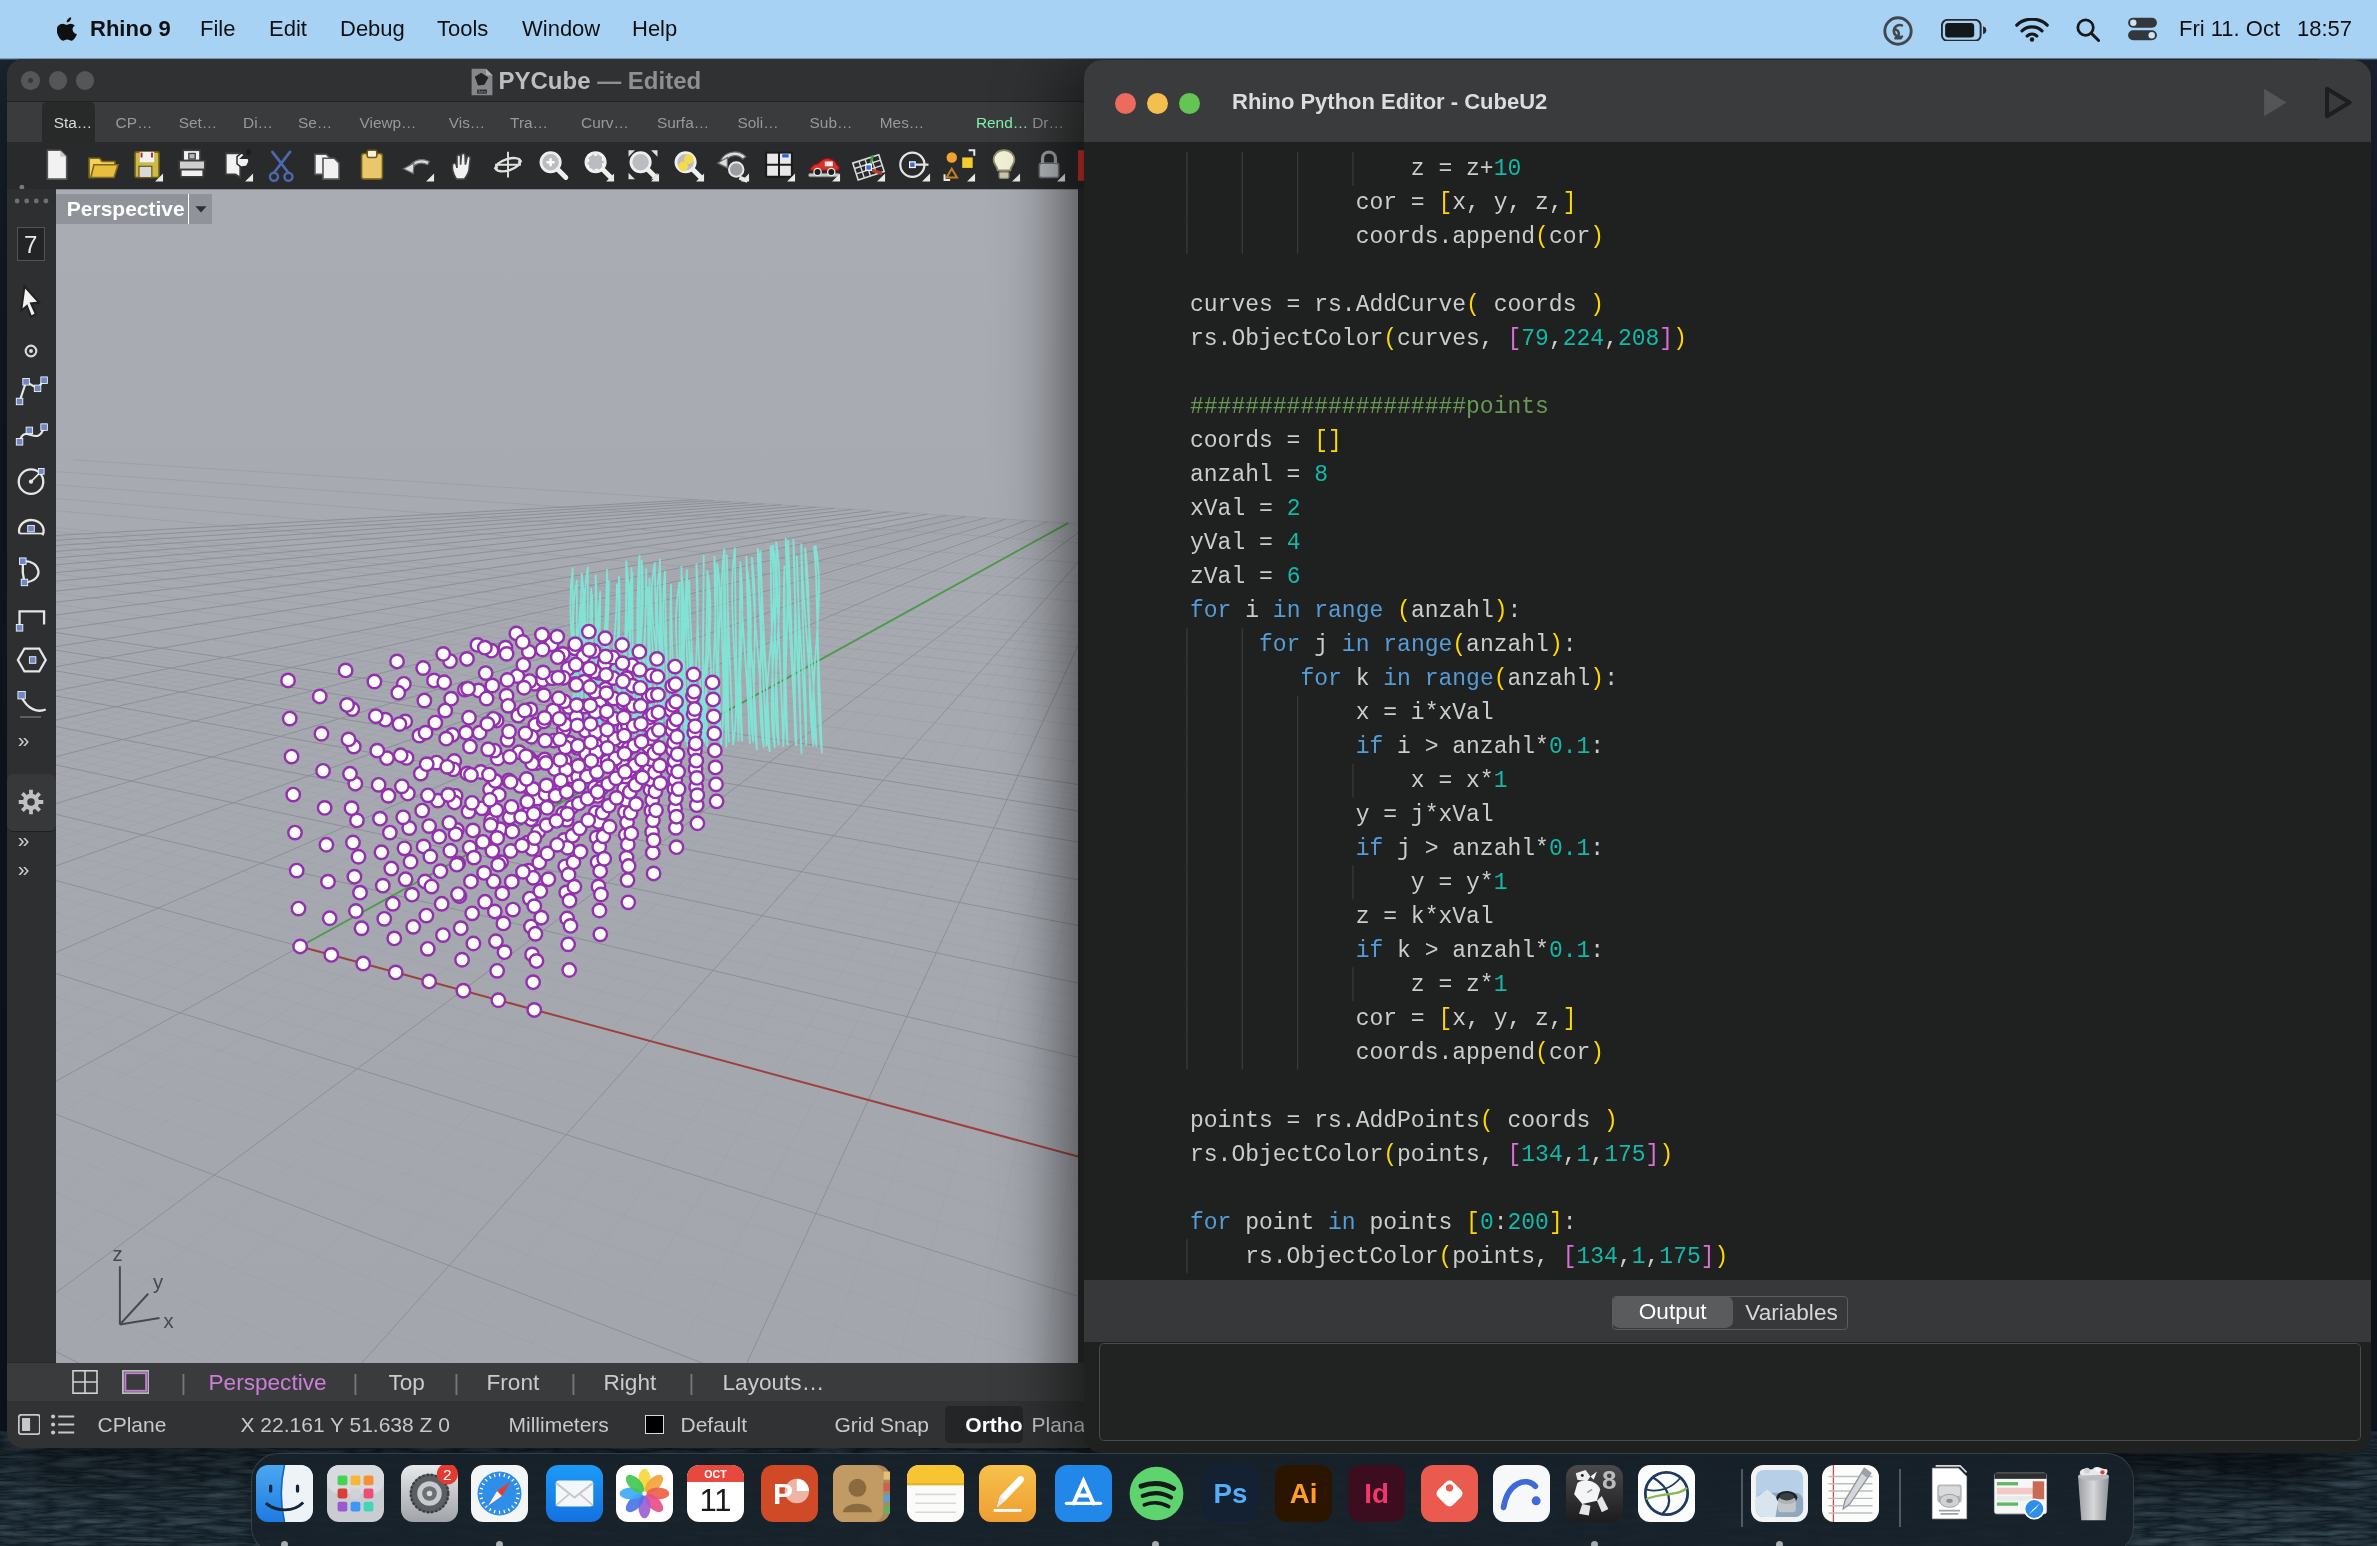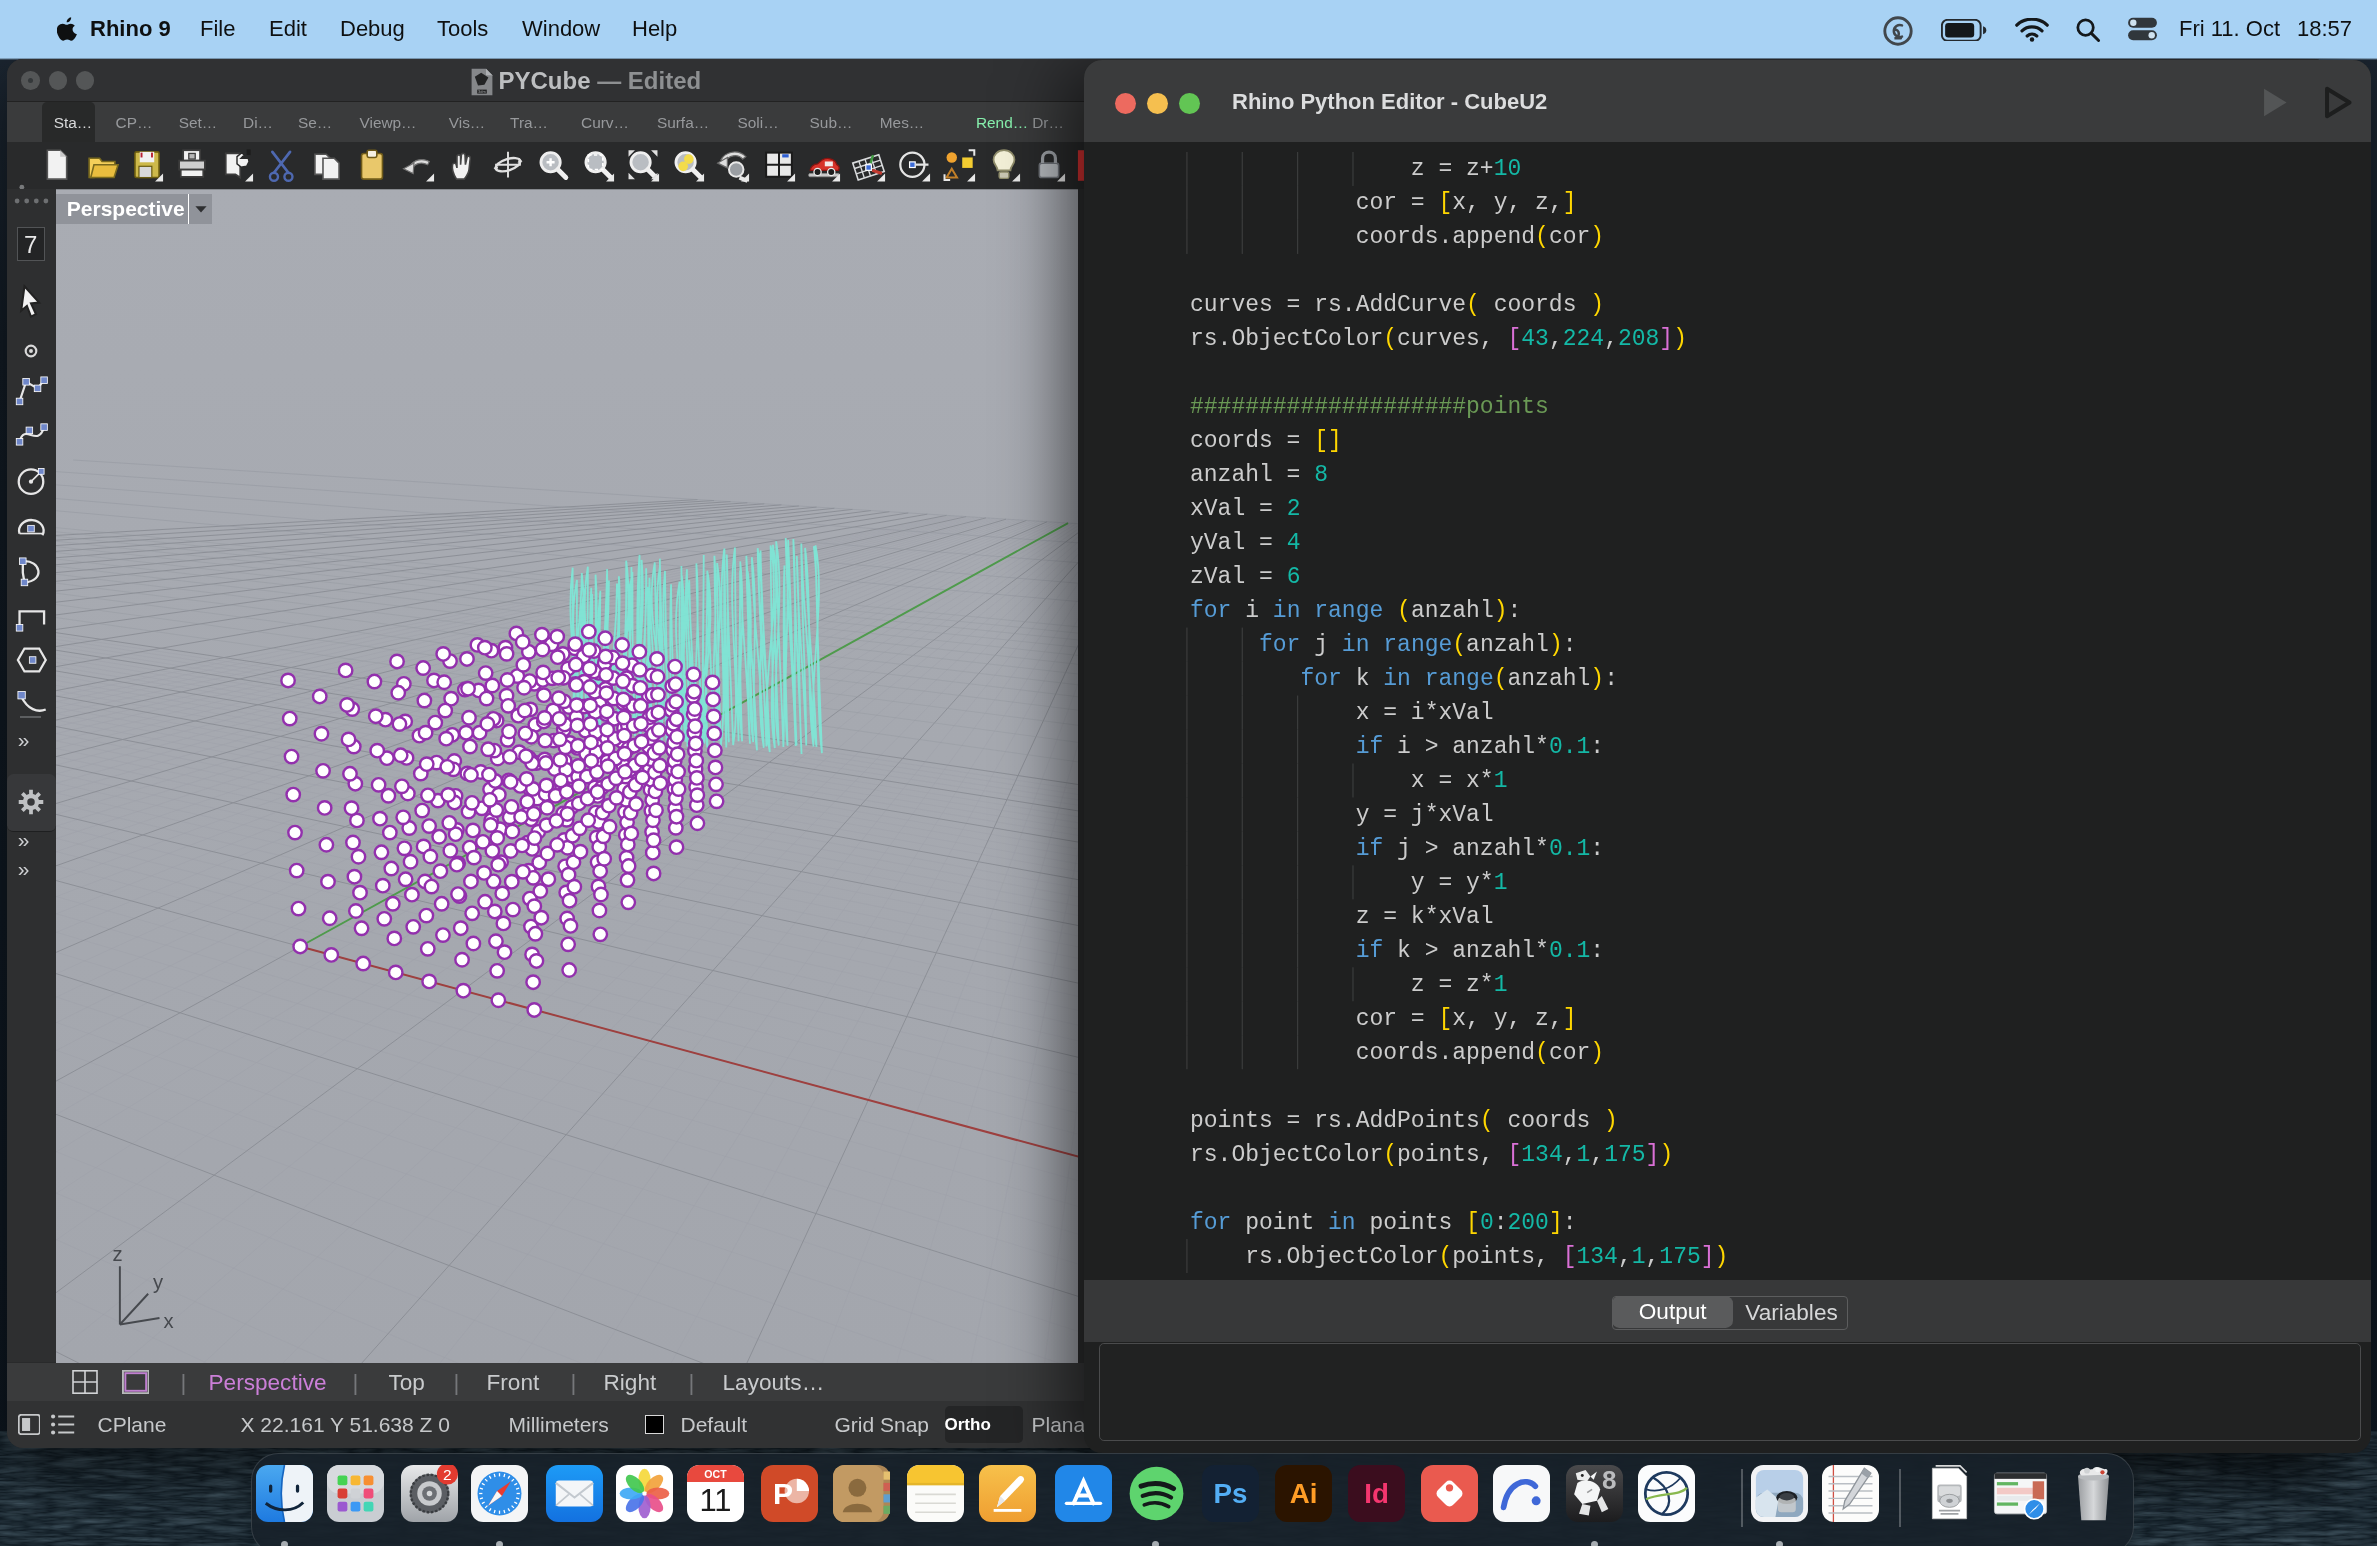--- a/index.html
+++ b/index.html
@@ -938,21 +938,21 @@
           <circle cx="2.6" cy="13" r="2.6"></circle>
           <circle cx="2.6" cy="23" r="2.6"></circle>
         </g>
       </svg>
       <div class="st" style="left:91px">CPlane</div>
       <div class="st" style="left:234px">X 22.161 Y 51.638 Z 0</div>
       <div class="st" style="left:502px">Millimeters</div>
       <div class="st" style="left:674px">Default</div>
       <div class="st" style="left:828px">Grid Snap</div>
       <div style="position:absolute;left:638px;top:13.7px;width:19.4px;height:19.4px;background:#000;border:1.6px solid #d8d8d8"></div>
-      <div style="position:absolute;left:938px;top:4.9px;width:78px;height:37px;background:#242526;border-radius:4.9px;text-align:left;line-height:37px;font-size:17px;color:#fff;font-weight:bold">Ortho</div>
+      <div style="position:absolute;left:938px;top:4.9px;width:78px;height:37px;background:#242526;border-radius:4.9px;text-align:right;line-height:37px;font-size:21px;color:#fff;font-weight:bold">Ortho</div>
       <div class="st" style="left:1025px">Planar</div>
     </div>
   </div>
 <div id="editor">
     <div id="etitle">
       <div class="etl" style="left:31px;background:#ed6a5f"></div>
       <div class="etl" style="left:63px;background:#f5bf4f"></div>
       <div class="etl" style="left:95px;background:#62c554"></div>
       <div id="etname">Rhino Python Editor - CubeU2</div>
       <svg style="position:absolute;left:1172px;top:24px" width="37" height="37" viewBox="0 0 46 46">
@@ -1016,21 +1016,21 @@
           <rect x="194.9" y="1092" width="1.3" height="42"></rect>
           <rect x="263.4" y="1092" width="1.3" height="42"></rect>
           <rect x="126.5" y="1344" width="1.3" height="42"></rect>
         </g>
       </svg>
       <div id="ecodepre">                z = z+<i class="n">10</i>
             cor = <i class="y">[</i>x, y, z,<i class="y">]</i>
             coords.append<i class="y">(</i>cor<i class="y">)</i>
 
 curves = rs.AddCurve<i class="y">(</i> coords <i class="y">)</i>
-rs.ObjectColor<i class="y">(</i>curves, <i class="m">[</i><i class="n">43</i>,<i class="n">224</i>,<i class="n">208</i><i class="m">]</i><i class="y">)</i>
+rs.ObjectColor<i class="y">(</i>curves, <i class="m">[</i><i class="n">79</i>,<i class="n">224</i>,<i class="n">208</i><i class="m">]</i><i class="y">)</i>
 
 <i class="c">####################points</i>
 coords = <i class="y">[]</i>
 anzahl = <i class="n">8</i>
 xVal = <i class="n">2</i>
 yVal = <i class="n">4</i>
 zVal = <i class="n">6</i>
 <i class="k">for</i> i <i class="k">in</i> <i class="k">range</i> <i class="y">(</i>anzahl<i class="y">)</i>:
      <i class="k">for</i> j <i class="k">in</i> <i class="k">range</i><i class="y">(</i>anzahl<i class="y">)</i>:
         <i class="k">for</i> k <i class="k">in</i> <i class="k">range</i><i class="y">(</i>anzahl<i class="y">)</i>:

